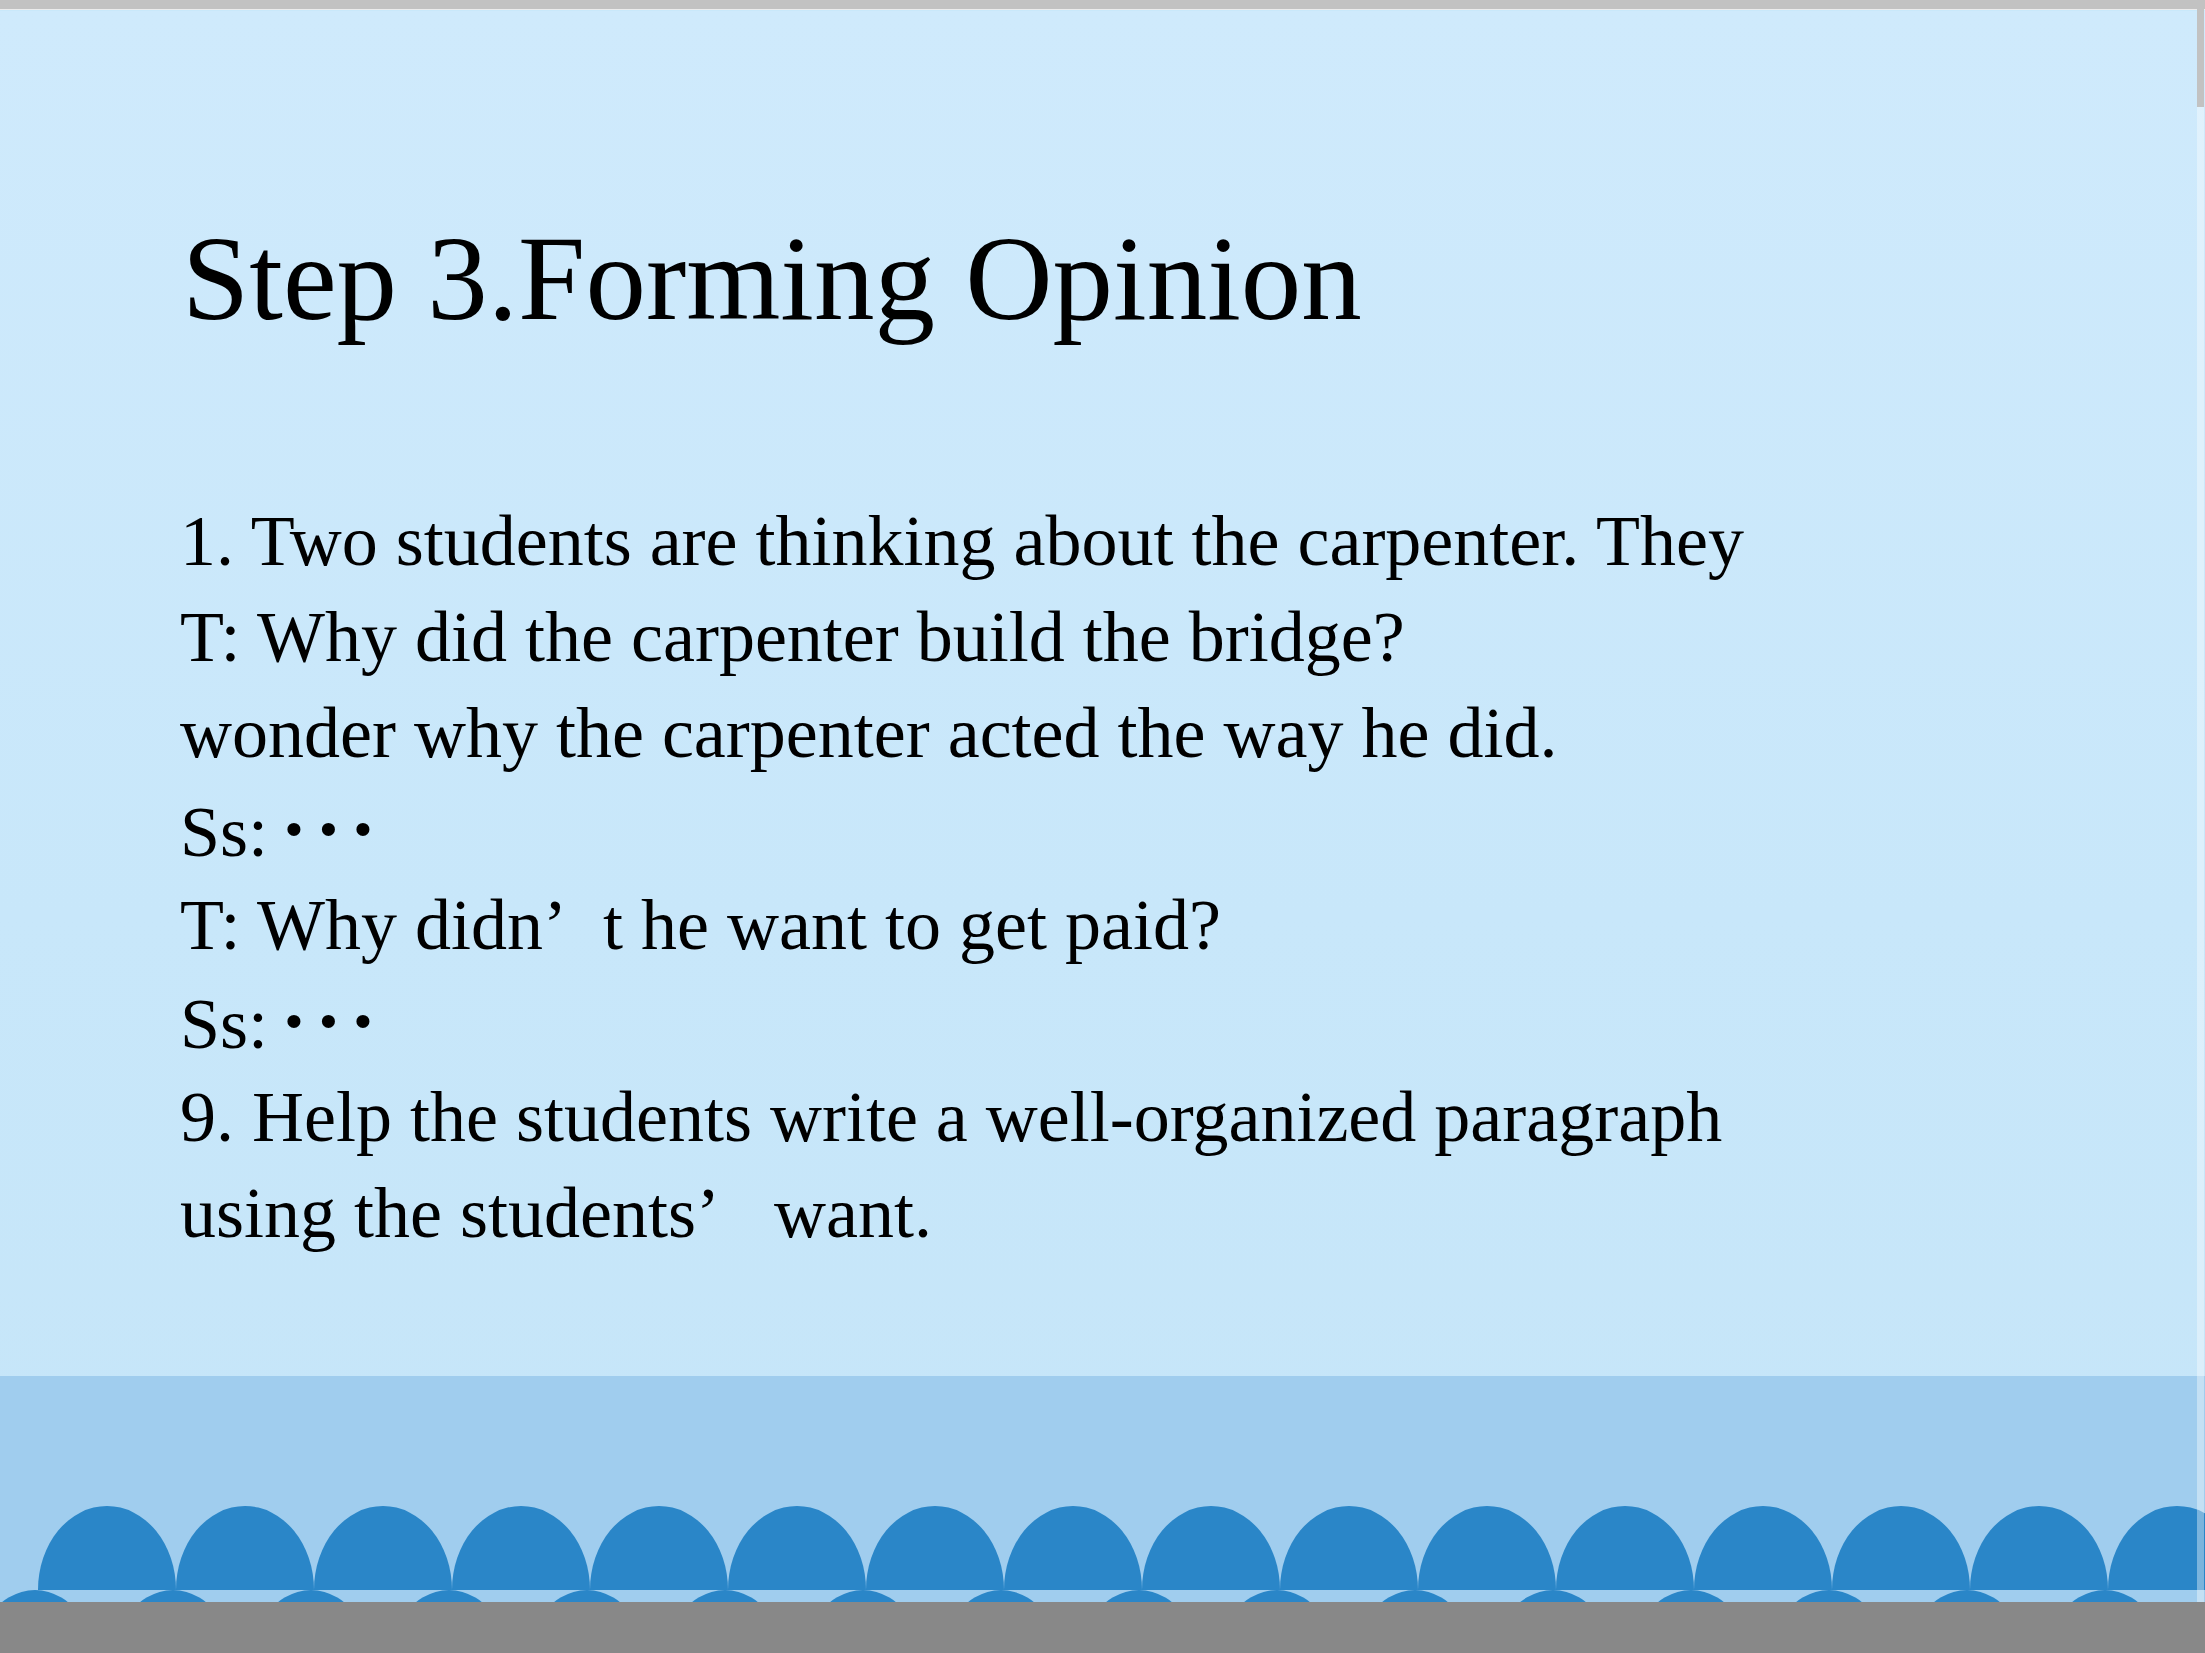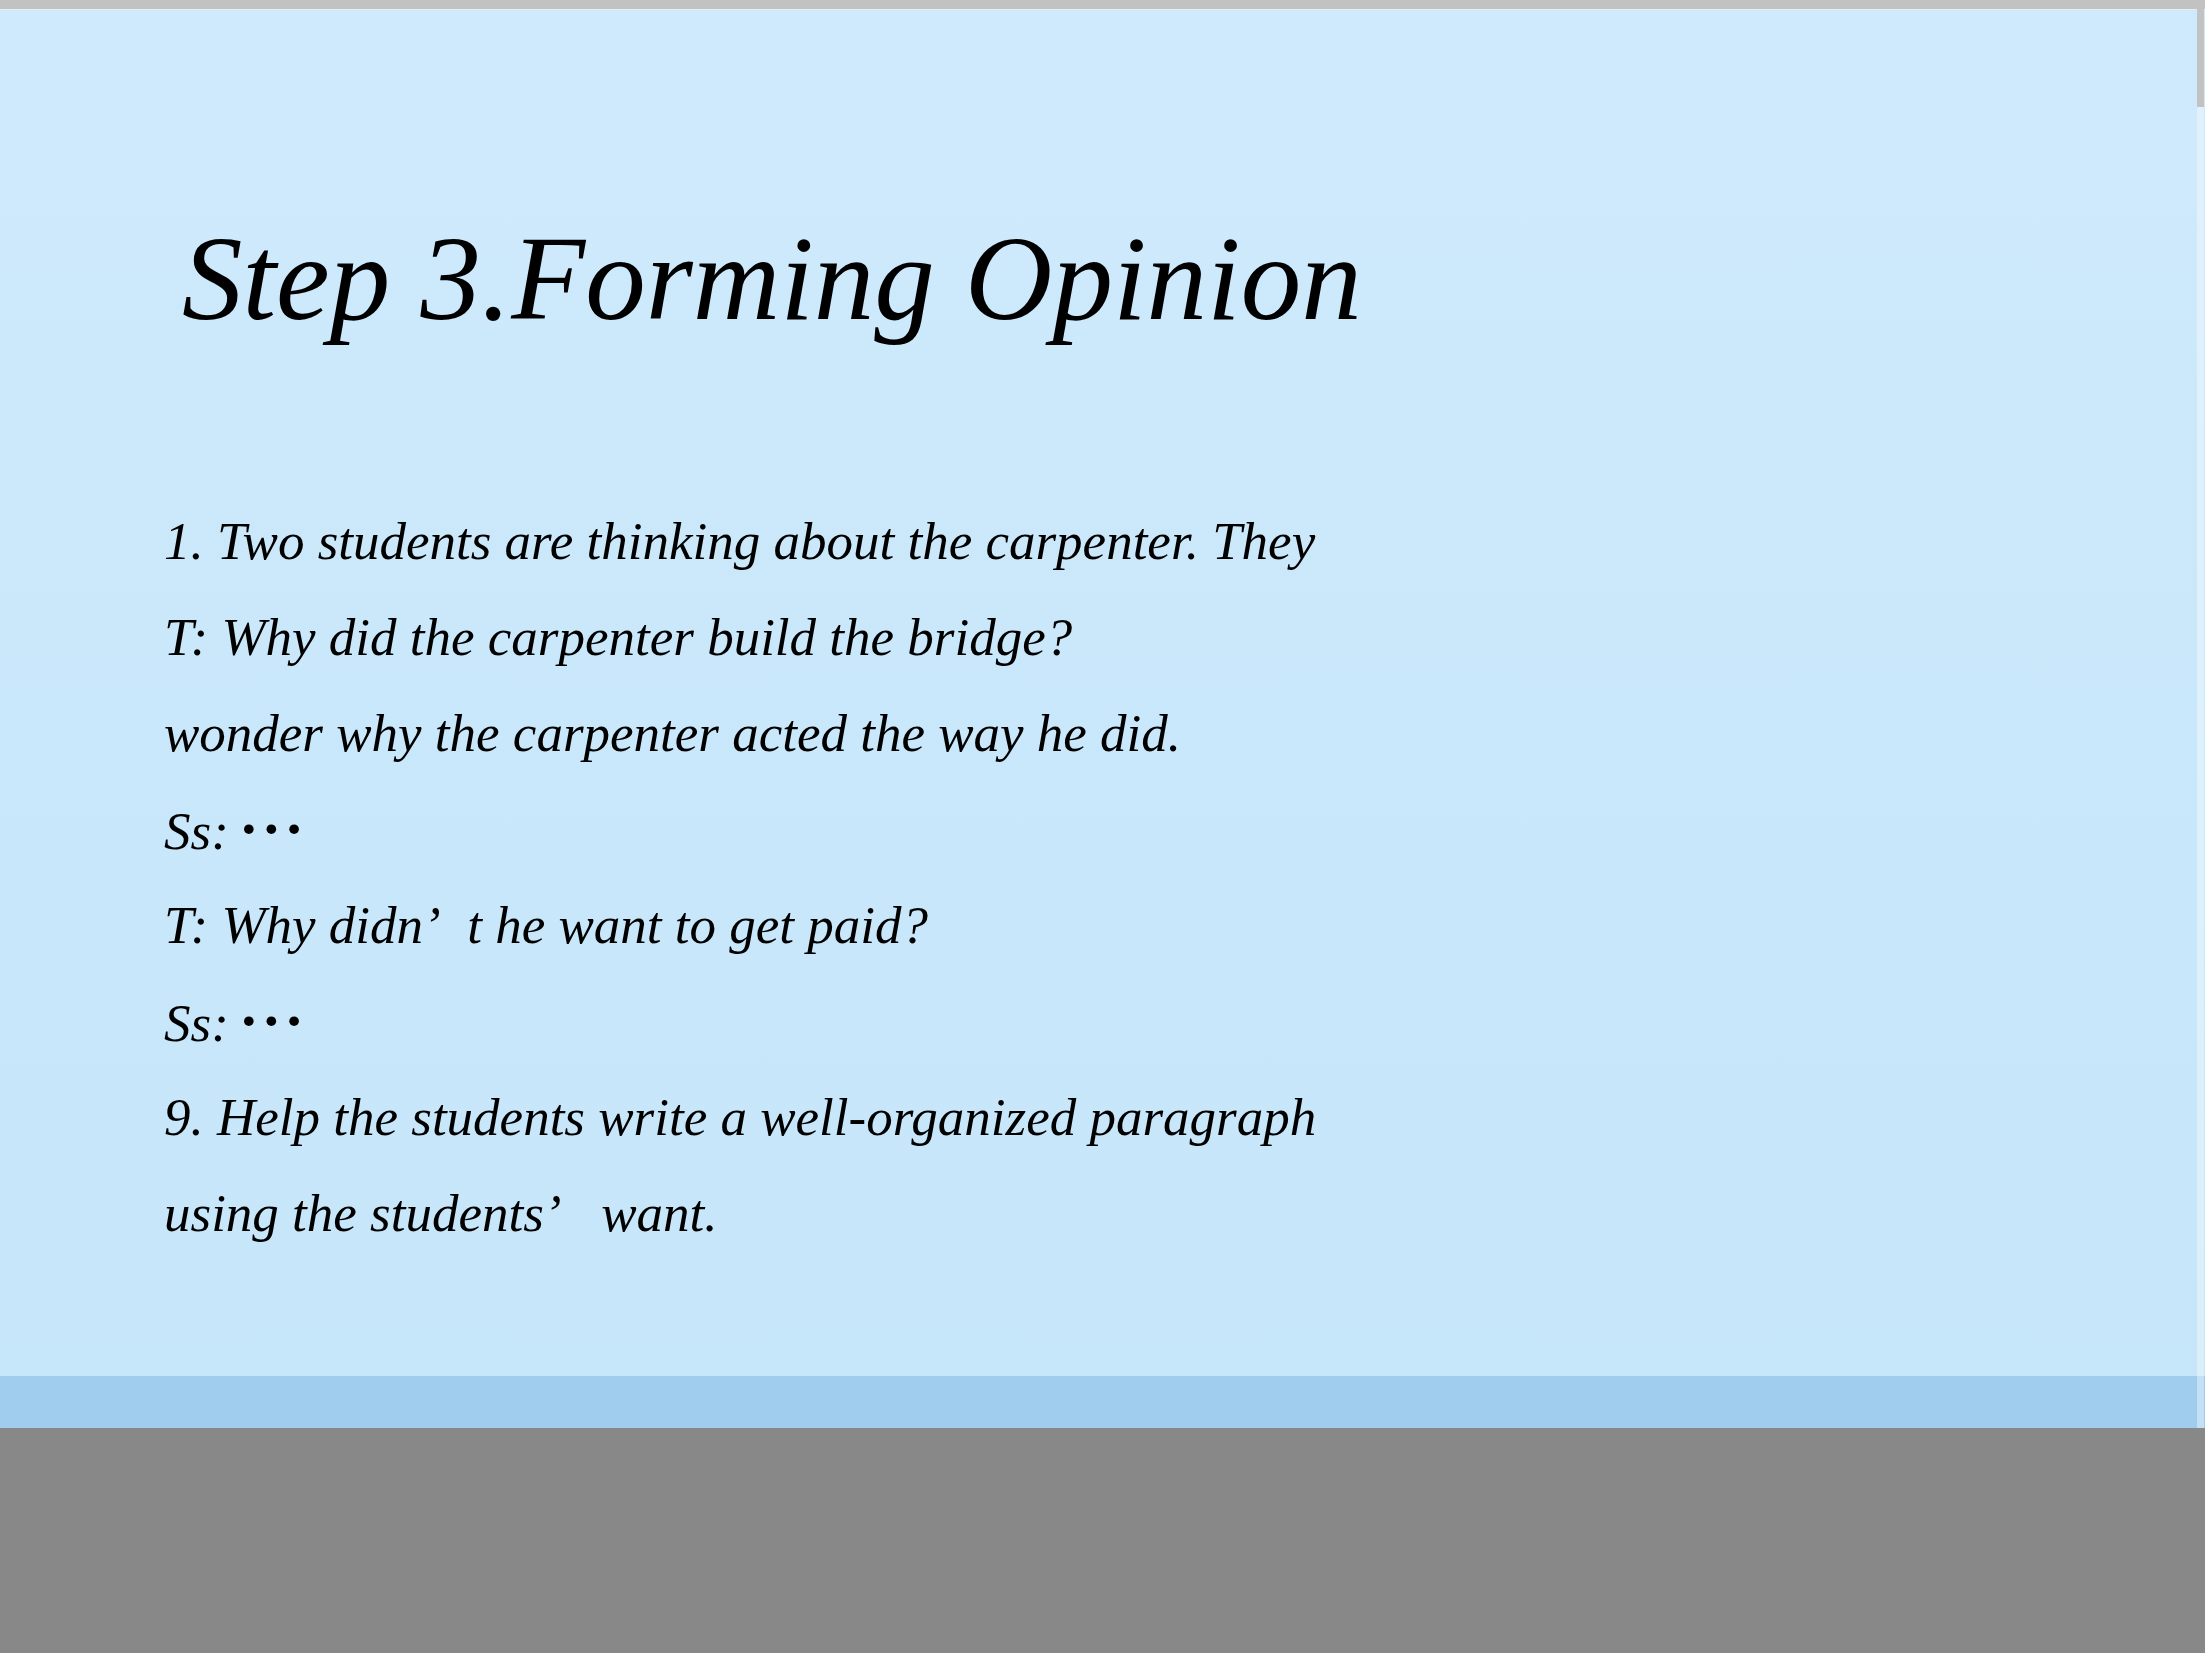--- a/index.html
+++ b/index.html
@@ -1,22 +1,21 @@
 <!DOCTYPE html>
 <html style="--bg: #c9e8fa; --band: #a0cdee; --dome: #2a86c8; --ink: #000000; --chrome: #c2c2c2;font-size:12.3px"><head>
 <meta charset="utf-8">
 <style>
   html,body{margin:0;padding:0;background:#888;}
   .stage{
     position:relative;
-    width:2205px;height:1428px;
+    width:2205px;height:1602px;
     overflow:hidden;
     font-family:"Liberation Serif","DejaVu Serif",serif;
     background:var(--bg,#c9e8fa);
-    font-style:italic;
   }
   
   .top-bar{
     position:absolute;left:0;top:0;width:2205px;height:9.2px;
     background:var(--chrome,#c2c2c2);
     border-bottom:1.5px solid #ececec;
   }
   
   .slide{
     position:absolute;left:0;top:10.7px;width:2205px;height:1643px;
@@ -24,22 +23,22 @@
   }
   .slide-title{
     position:absolute;left:182px;top:198px;
     margin:0;
     font-size:121px;font-weight:400;line-height:1.15;
     color:var(--ink,#000);
     white-space:nowrap;
     letter-spacing:0px;
   }
   .body-text{
-    position:absolute;left:164px;top:482px;
-    font-size:53px;line-height:96px;
+    position:absolute;left:180px;top:482px;
+    font-size:72px;line-height:96px;
     color:var(--ink,#000);
     white-space:nowrap;
   }
   .body-line{height:96px;}
   .dots{
     font-weight:bold;
     font-size:1.12em;
     letter-spacing:7.7px;
     margin-left:12.3px;
   }

